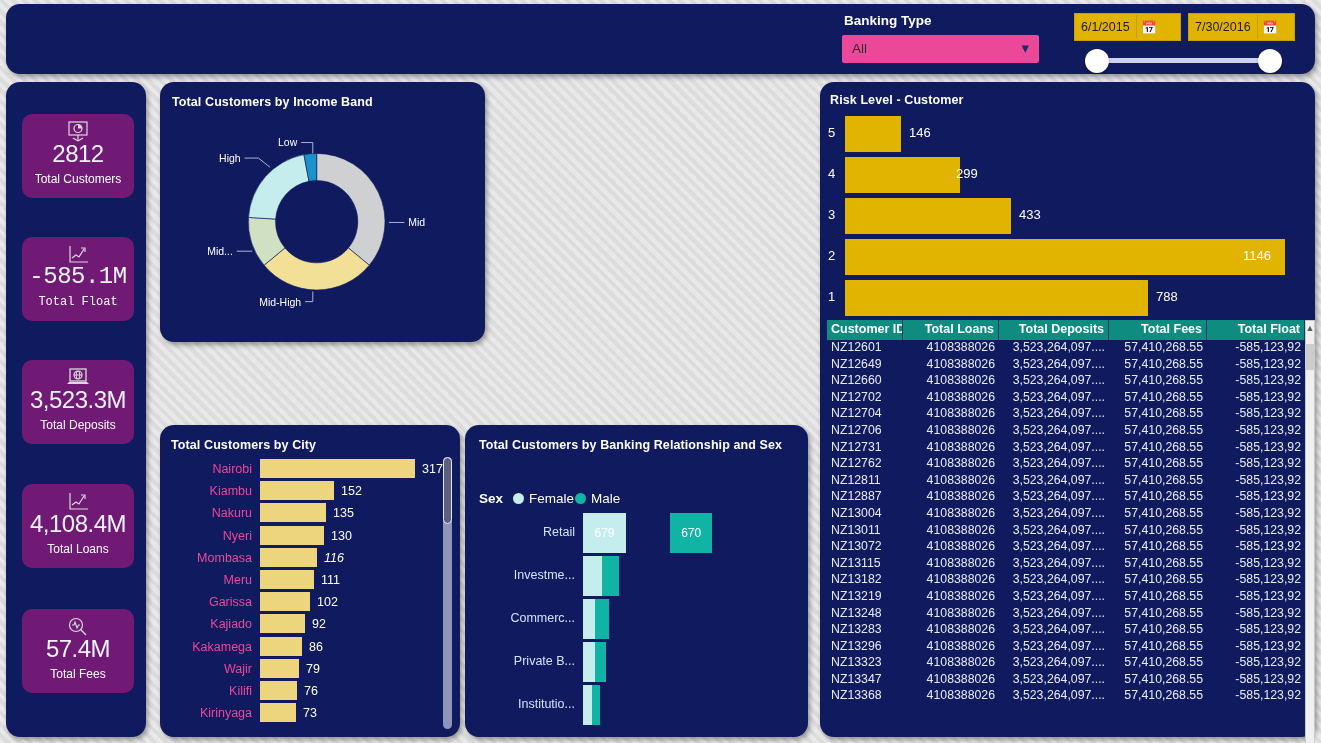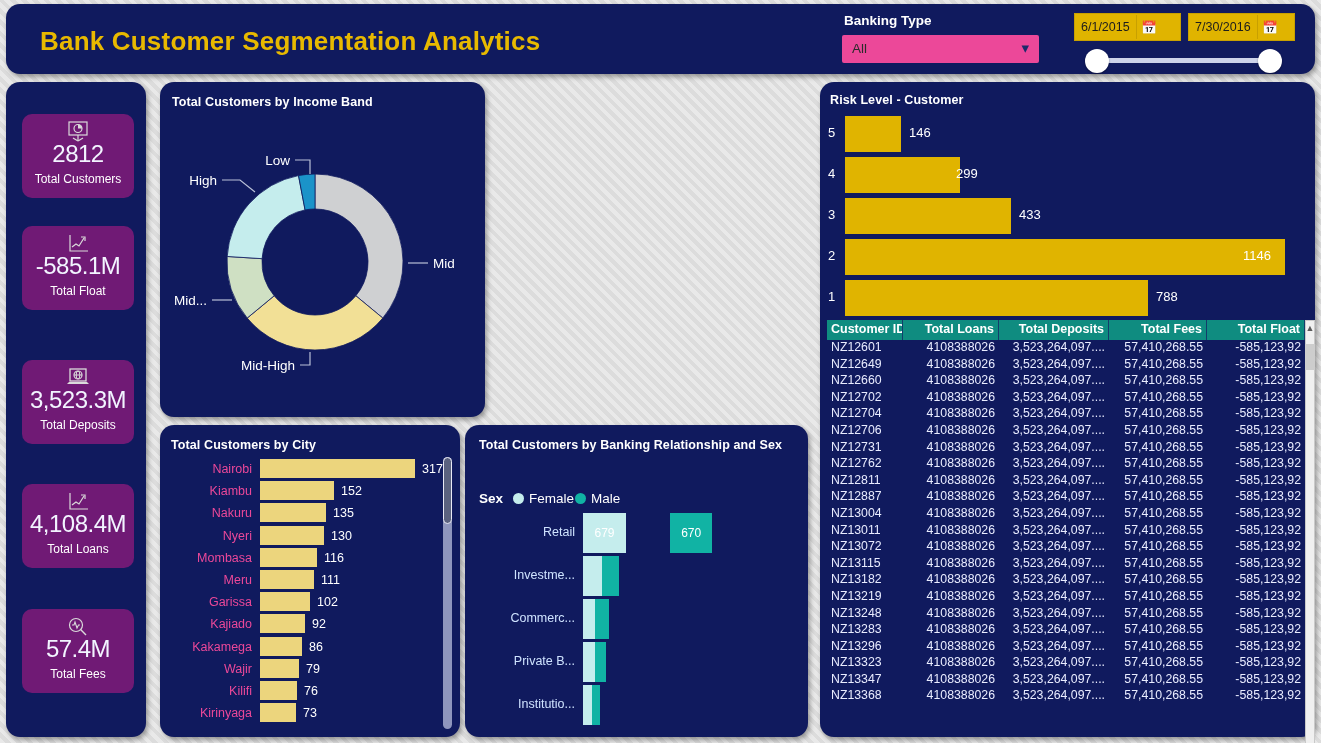--- a/index.html
+++ b/index.html
@@ -47,25 +47,25 @@
 
   
   #sidebar{left:6px;top:82px;width:140px;height:655px;}
   .kpi{position:absolute;left:16px;width:112px;height:84px;background:#701a75;
        border-radius:10px;text-align:center;}
   .kpi-icon{position:absolute;top:6px;left:0;right:0;height:24px;
             display:flex;align-items:center;justify-content:center;}
   .kpi-val{position:absolute;top:26px;left:0;right:0;color:#f2f4ff;
            font-size:24px;font-weight:500;letter-spacing:-.5px;}
   .kpi-lbl{position:absolute;top:58px;left:0;right:0;color:#ffffff;font-size:12px;}
-  #kpi0{top:32px;} #kpi1{top:144px;} #kpi2{top:278px;}
+  #kpi0{top:32px;} #kpi1{top:155px;font-family:Liberation Mono, monospace;} #kpi2{top:278px;}
   #kpi3{top:402px;} #kpi4{top:527px;}
 
   
-  #p-income{left:160px;top:82px;width:325px;height:335px;}
+  #p-income{left:160px;top:82px;width:325px;height:260px;}
   #p-time{left:490px;top:82px;width:318px;height:335px;}
   .donut-wrap{position:absolute;left:0;top:0;width:100%;height:100%;}
 
   
   #p-risk{left:820px;top:82px;width:495px;height:655px;}
   .risk-row{position:absolute;height:36px;}
   .risk-cat{position:absolute;left:8px;top:9px;color:#ffffff;font-size:13px;width:14px;text-align:left;}
   .risk-bar{position:absolute;left:25px;top:0;height:36px;background:#e0b400;}
   .risk-val{position:absolute;top:9px;color:#ffffff;font-size:13px;}
   .risk-val.inside{color:#ffffff;}
@@ -118,21 +118,20 @@
   .seg-m{background:#11b3a4;}
   .seg span{font-size:12px;color:#ffffff;}
   .seg-f span{color:#ffffff;}
 </style>
 </head>
 <body>
 
 <div class="root">
 
   <div class="panel" id="header">
-    <div id="app-title">Bank Customer Segmentation Analytics</div>
 
     <div id="bt-label">Banking Type</div>
     <div id="bt-chev">▾</div>
     <div id="bt-select">
       <div id="bt-value">All</div>
       <div id="bt-arrow">▾</div>
     </div>
 
     <div class="dbox" id="d1">
       <div class="dtxt">6/1/2015</div>
@@ -453,21 +452,21 @@
           <div class="city-val" style="left:165px;">135</div>
         </div>
         <div class="city-row" style="left: 8px; top: 100.6px; width: 290px;">
           <div class="city-name">Nyeri</div>
           <div class="city-bar" style="width:64px;"></div>
           <div class="city-val" style="left:163px;">130</div>
         </div>
         <div class="city-row" style="left: 8px; top: 122.8px; width: 290px;">
           <div class="city-name">Mombasa</div>
           <div class="city-bar" style="width:57px;"></div>
-          <div class="city-val" style="left:156px;">116</div>
+          <div class="city-val" style="left:156px;font-style:italic;">116</div>
         </div>
         <div class="city-row" style="left: 8px; top: 145px; width: 290px;">
           <div class="city-name">Meru</div>
           <div class="city-bar" style="width:54px;"></div>
           <div class="city-val" style="left:153px;">111</div>
         </div>
         <div class="city-row" style="left: 8px; top: 167.2px; width: 290px;">
           <div class="city-name">Garissa</div>
           <div class="city-bar" style="width:50px;"></div>
           <div class="city-val" style="left:149px;">102</div>

